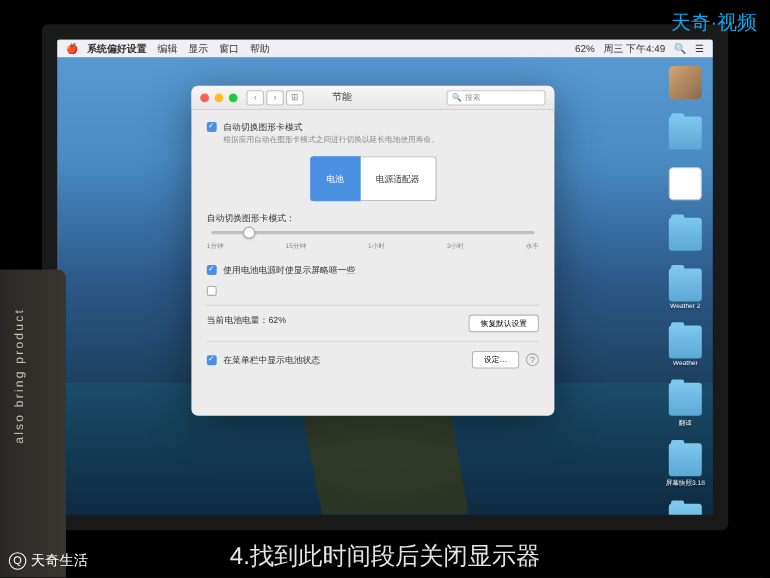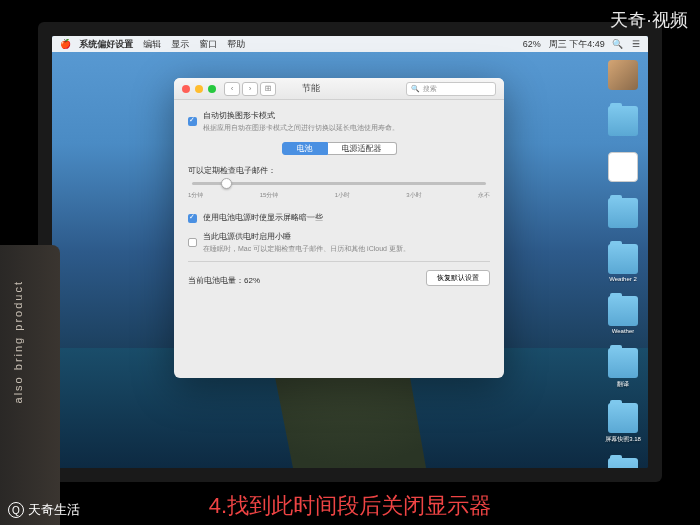--- a/index.html
+++ b/index.html
@@ -1,20 +1,20 @@
 <!DOCTYPE html>
 <html><head>
 <meta charset="utf-8">
 <style>
 *{margin:0;padding:0;box-sizing:border-box;font-family:-apple-system,"PingFang SC",sans-serif}
 body{width:700px;height:525px;background:#000;position:relative;overflow:hidden}
-.logo-tr{position:absolute;top:8px;right:12px;color:#e5e5e5;font-size:18px;font-weight:500;z-index:100}
+.logo-tr{position:absolute;top:8px;right:12px;color:#0ea5e9;font-size:18px;font-weight:500;z-index:100}
 .logo-bl{position:absolute;bottom:6px;left:8px;color:#fff;font-size:13px;z-index:100;display:flex;align-items:center;gap:4px}
 .logo-bl .circ{width:16px;height:16px;border:1.5px solid #fff;border-radius:50%;display:flex;align-items:center;justify-content:center;font-size:10px}
-.caption{position:absolute;bottom:4px;left:50%;transform:translateX(-50%);color:#ef4444;font-size:22px;z-index:100;text-shadow:0 1px 3px rgba(0,0,0,.8)}
+.caption{position:absolute;bottom:4px;left:50%;transform:translateX(-50%);color:#e5e5e5;font-size:22px;z-index:100;text-shadow:0 1px 3px rgba(0,0,0,.8)}
 .chair{position:absolute;left:0;bottom:0;width:60px;height:280px;background:linear-gradient(90deg,#2a2826,#3a3530);z-index:50;border-radius:0 8px 0 0}
 .chair-text{position:absolute;left:12px;top:280px;color:#c9c0b5;font-size:11px;writing-mode:vertical-rl;transform:rotate(180deg);z-index:51;letter-spacing:2px}
 .monitor{position:absolute;left:38px;top:22px;width:624px;height:460px;background:#1a1a1a;border-radius:6px;padding:14px;z-index:40}
 .screen{width:100%;height:100%;background:linear-gradient(180deg,#5a9bd4 0%,#4a8bc4 25%,#2d5a8a 50%,#1a3d5a 75%,#0d2a42 100%);position:relative;overflow:hidden;border-radius:2px}
 .island{position:absolute;bottom:0;left:50%;transform:translateX(-50%);width:380px;height:240px;background:radial-gradient(ellipse at center top,#4a5a3a 0%,#3a4530 40%,#2a3525 70%);clip-path:polygon(35% 100%,30% 60%,40% 20%,50% 5%,58% 25%,65% 55%,70% 100%)}
 .water{position:absolute;bottom:0;left:0;right:0;height:120px;background:linear-gradient(180deg,#1a4d6a 0%,#0d2a42 100%)}
 .menubar{position:absolute;top:0;left:0;right:0;height:16px;background:rgba(245,245,247,.95);display:flex;align-items:center;padding:0 8px;font-size:9px;color:#333}
 .menubar .apple{margin-right:8px}
 .menubar .menu-item{margin-right:10px;cursor:default}
 .menubar .spacer{flex:1}
@@ -30,38 +30,38 @@
 .prefs-window{position:absolute;top:42px;left:122px;width:330px;height:300px;background:#ececec;border-radius:6px;box-shadow:0 10px 40px rgba(0,0,0,.4);font-size:8px}
 .titlebar{height:22px;display:flex;align-items:center;padding:0 8px;border-bottom:1px solid #d0d0d0;background:linear-gradient(180deg,#f6f6f6,#e8e8e8);border-radius:6px 6px 0 0}
 .traffic{display:flex;gap:5px;margin-right:8px}
 .tl{width:8px;height:8px;border-radius:50%}
 .tl.r{background:#ff5f56}.tl.y{background:#ffbd2e}.tl.g{background:#27c93f}
 .nav-btns{display:flex;gap:2px;margin-right:8px}
 .nav-btn{width:16px;height:14px;background:#fff;border:1px solid #c0c0c0;border-radius:3px;font-size:8px;display:flex;align-items:center;justify-content:center;color:#888}
 .wtitle{flex:0 0 auto;font-size:9px;color:#444;margin-right:auto;margin-left:18px}
 .search{width:90px;height:14px;background:#fff;border:1px solid #c8c8c8;border-radius:3px;font-size:7px;padding:0 4px;color:#999;display:flex;align-items:center;gap:3px}
 .pbody{padding:10px 14px;color:#333}
-.row{display:flex;align-items:center;gap:6px;margin-bottom:8px}
+.row{display:flex;align-items:flex-start;gap:6px;margin-bottom:8px}
 .cb{width:9px;height:9px;background:#4a90e2;border-radius:2px;flex-shrink:0;position:relative;margin-top:1px}
 .cb::after{content:"✓";color:#fff;font-size:7px;position:absolute;top:-1px;left:1px}
 .cb.off{background:#fff;border:1px solid #aaa}
 .cb.off::after{content:""}
 .desc{font-size:7px;color:#888;margin-top:2px;line-height:1.3}
 .segctrl{display:flex;justify-content:center;margin:10px 0}
-.seg{padding:0 14px;font-size:8px;border:1px solid #b0b0b0;background:#fff}
+.seg{padding:14px 14px;font-size:8px;border:1px solid #b0b0b0;background:#fff}
 .seg.active{background:#4a90e2;color:#fff;border-color:#4a90e2}
 .seg:first-child{border-radius:3px 0 0 3px}
 .seg:last-child{border-radius:0 3px 3px 0;border-left:none}
 .slider-section{margin:8px 0 12px}
 .slider-label{font-size:8px;margin-bottom:4px}
 .slider-track{height:3px;background:#c0c0c0;border-radius:2px;position:relative;margin:6px 4px}
 .slider-thumb{position:absolute;top:-4px;left:10%;width:11px;height:11px;background:#fff;border:1px solid #aaa;border-radius:50%;box-shadow:0 1px 2px rgba(0,0,0,.2)}
 .slider-ticks{display:flex;justify-content:space-between;font-size:6px;color:#888;margin-top:4px}
 .divider{height:1px;background:#d0d0d0;margin:8px 0}
-.battery-row{display:flex;justify-content:space-between;align-items:flex-end;margin-top:8px}
+.battery-row{display:flex;justify-content:space-between;align-items:flex-start;margin-top:8px}
 .btn{padding:2px 10px;background:#fff;border:1px solid #b8b8b8;border-radius:3px;font-size:7px}
 .footer-row{display:flex;justify-content:space-between;align-items:center;margin-top:8px;padding-top:8px;border-top:1px solid #d8d8d8}
 .help-icon{width:12px;height:12px;border:1px solid #aaa;border-radius:50%;font-size:8px;display:flex;align-items:center;justify-content:center;color:#888}
 </style>
 </head>
 <body>
 
 <div class="logo-tr">天奇·视频</div>
 <div class="logo-bl">
     <span class="circ">Q</span>
@@ -153,45 +153,51 @@
         <div>
           <div>自动切换图形卡模式</div>
           <div class="desc">根据应用自动在图形卡模式之间进行切换以延长电池使用寿命。</div>
         </div>
       </div>
       <div class="segctrl">
         <div class="seg active">电池</div>
         <div class="seg">电源适配器</div>
       </div>
       <div class="slider-section">
-        <div class="slider-label">可以定期检查电子邮件：</div>
+        <div class="slider-label">自动切换图形卡模式：</div>
         <div class="slider-track">
               <div class="slider-thumb"></div>
             </div>
         <div class="slider-ticks">
           <span>1分钟</span>
           <span>15分钟</span>
           <span>1小时</span>
           <span>3小时</span>
           <span>永不</span>
         </div>
       </div>
       <div class="row">
             <div class="cb"></div>
             <div>使用电池电源时使显示屏略暗一些</div>
           </div>
       <div class="row">
             <div class="cb off"></div>
-            <div>
-              <div>当此电源供电时启用小睡</div>
-              <div class="desc">在睡眠时，Mac 可以定期检查电子邮件、日历和其他 iCloud 更新。</div>
-            </div>
           </div>
       <div class="divider"></div>
       <div class="battery-row">
         <span>当前电池电量：62%</span>
         <button class="btn">恢复默认设置</button>
       </div>
+      <div class="footer-row">
+        <div class="row" style="margin:0">
+              <div class="cb"></div>
+              <span>在菜单栏中显示电池状态</span>
+            </div>
+        <div style="display:flex;gap:6px;align-items:center">
+          <button class="btn">设定…</button>
+          <div class="help-icon">?</div>
+        </div>
+      </div>
     </div>
   </div>
 
 </div>
 </div>
 
 </body></html>

